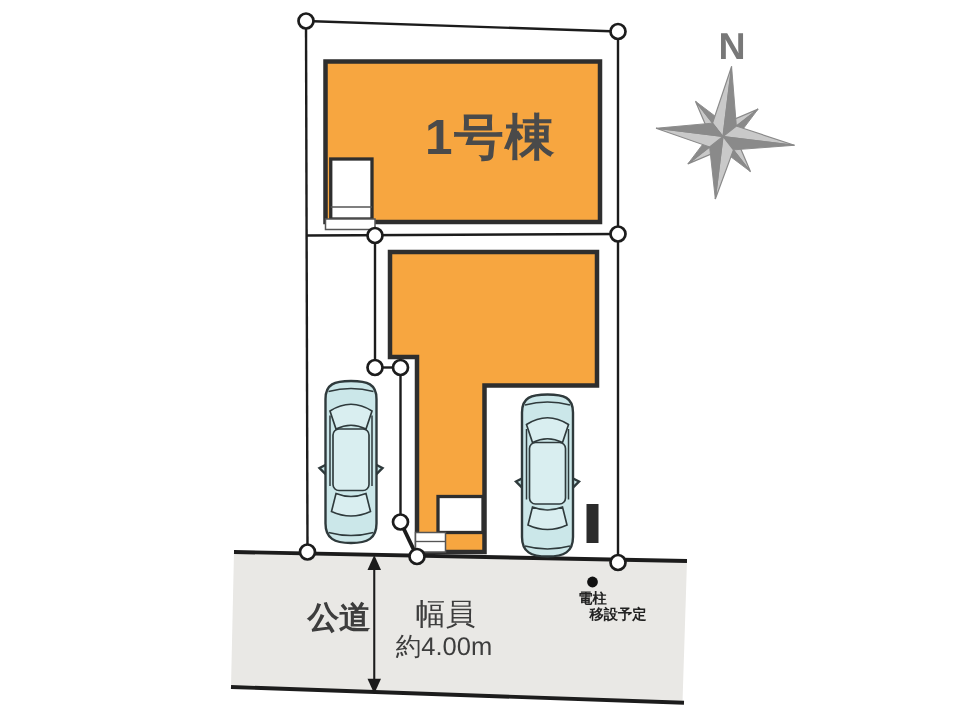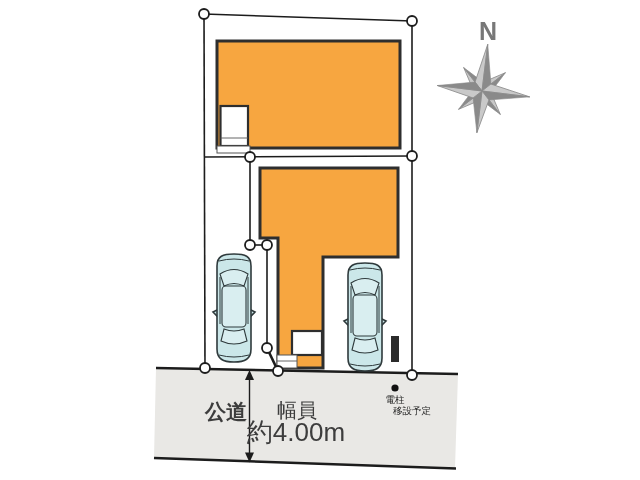--- a/index.html
+++ b/index.html
@@ -35,22 +35,22 @@
   .car-detail{fill:none;stroke:var(--car_stroke);stroke-width:1;}
   .cp-d{fill:var(--compass_dark);stroke:var(--compass_dark);stroke-width:0.6;}
   .cp-l{fill:var(--compass_light);stroke:var(--compass_dark);stroke-width:0.8;}
   .arrow{stroke:var(--line_color);stroke-width:1.4;}
   .arrow-head{fill:var(--line_color);}
   .lbl{position:absolute;transform:translate(-50%,-50%);white-space:nowrap;
        color:var(--text_color);line-height:1.1;}
   .bldg-lbl{font-size:33px;font-weight:bold;color:var(--building_label_color);letter-spacing:1px;}
   .road-lbl{font-size:21px;}
   .width-cap{font-size:20px;}
-  .width-val{font-size:26px;}
-  .pole-lbl{font-size:9.5px;font-weight:normal;text-align:center;color:#222;}
+  .width-val{font-size:17px;}
+  .pole-lbl{font-size:9.5px;font-weight:bold;text-align:center;color:#222;}
   .north-lbl{font-size:25px;font-weight:bold;color:#787878;}
 </style>
 </head>
 <body>
 
 <div id="stage">
 
   <svg id="plan-svg" width="640" height="480" viewBox="0 0 640 480">
 
     <defs>
@@ -148,20 +148,21 @@
       <polygon class="cp-d" points="0,-47 8,-8 0,0"></polygon>
       <polygon class="cp-l" points="48,0 8,-8 0,0"></polygon>
       <polygon class="cp-d" points="48,0 8,8 0,0"></polygon>
       <polygon class="cp-l" points="0,42 8,8 0,0"></polygon>
       <polygon class="cp-d" points="0,42 -8,8 0,0"></polygon>
       <polygon class="cp-l" points="-45,0 -8,8 0,0"></polygon>
       <polygon class="cp-d" points="-45,0 -8,-8 0,0"></polygon>
     </g>
   </svg>
 
+  <div class="lbl bldg-lbl" style="left:327px;top:92px;">1号棟</div>
 
 
   <div class="lbl road-lbl" style="left:226px;top:412px;font-weight:bold;">公道</div>
 
   <div class="lbl width-cap" style="left:297px;top:410px;">幅員</div>
 
   <div class="lbl width-val" style="left:296px;top:432px;">約4.00m</div>
 
   <div class="lbl pole-lbl" style="left:395px;top:400px;">電柱</div>
 

